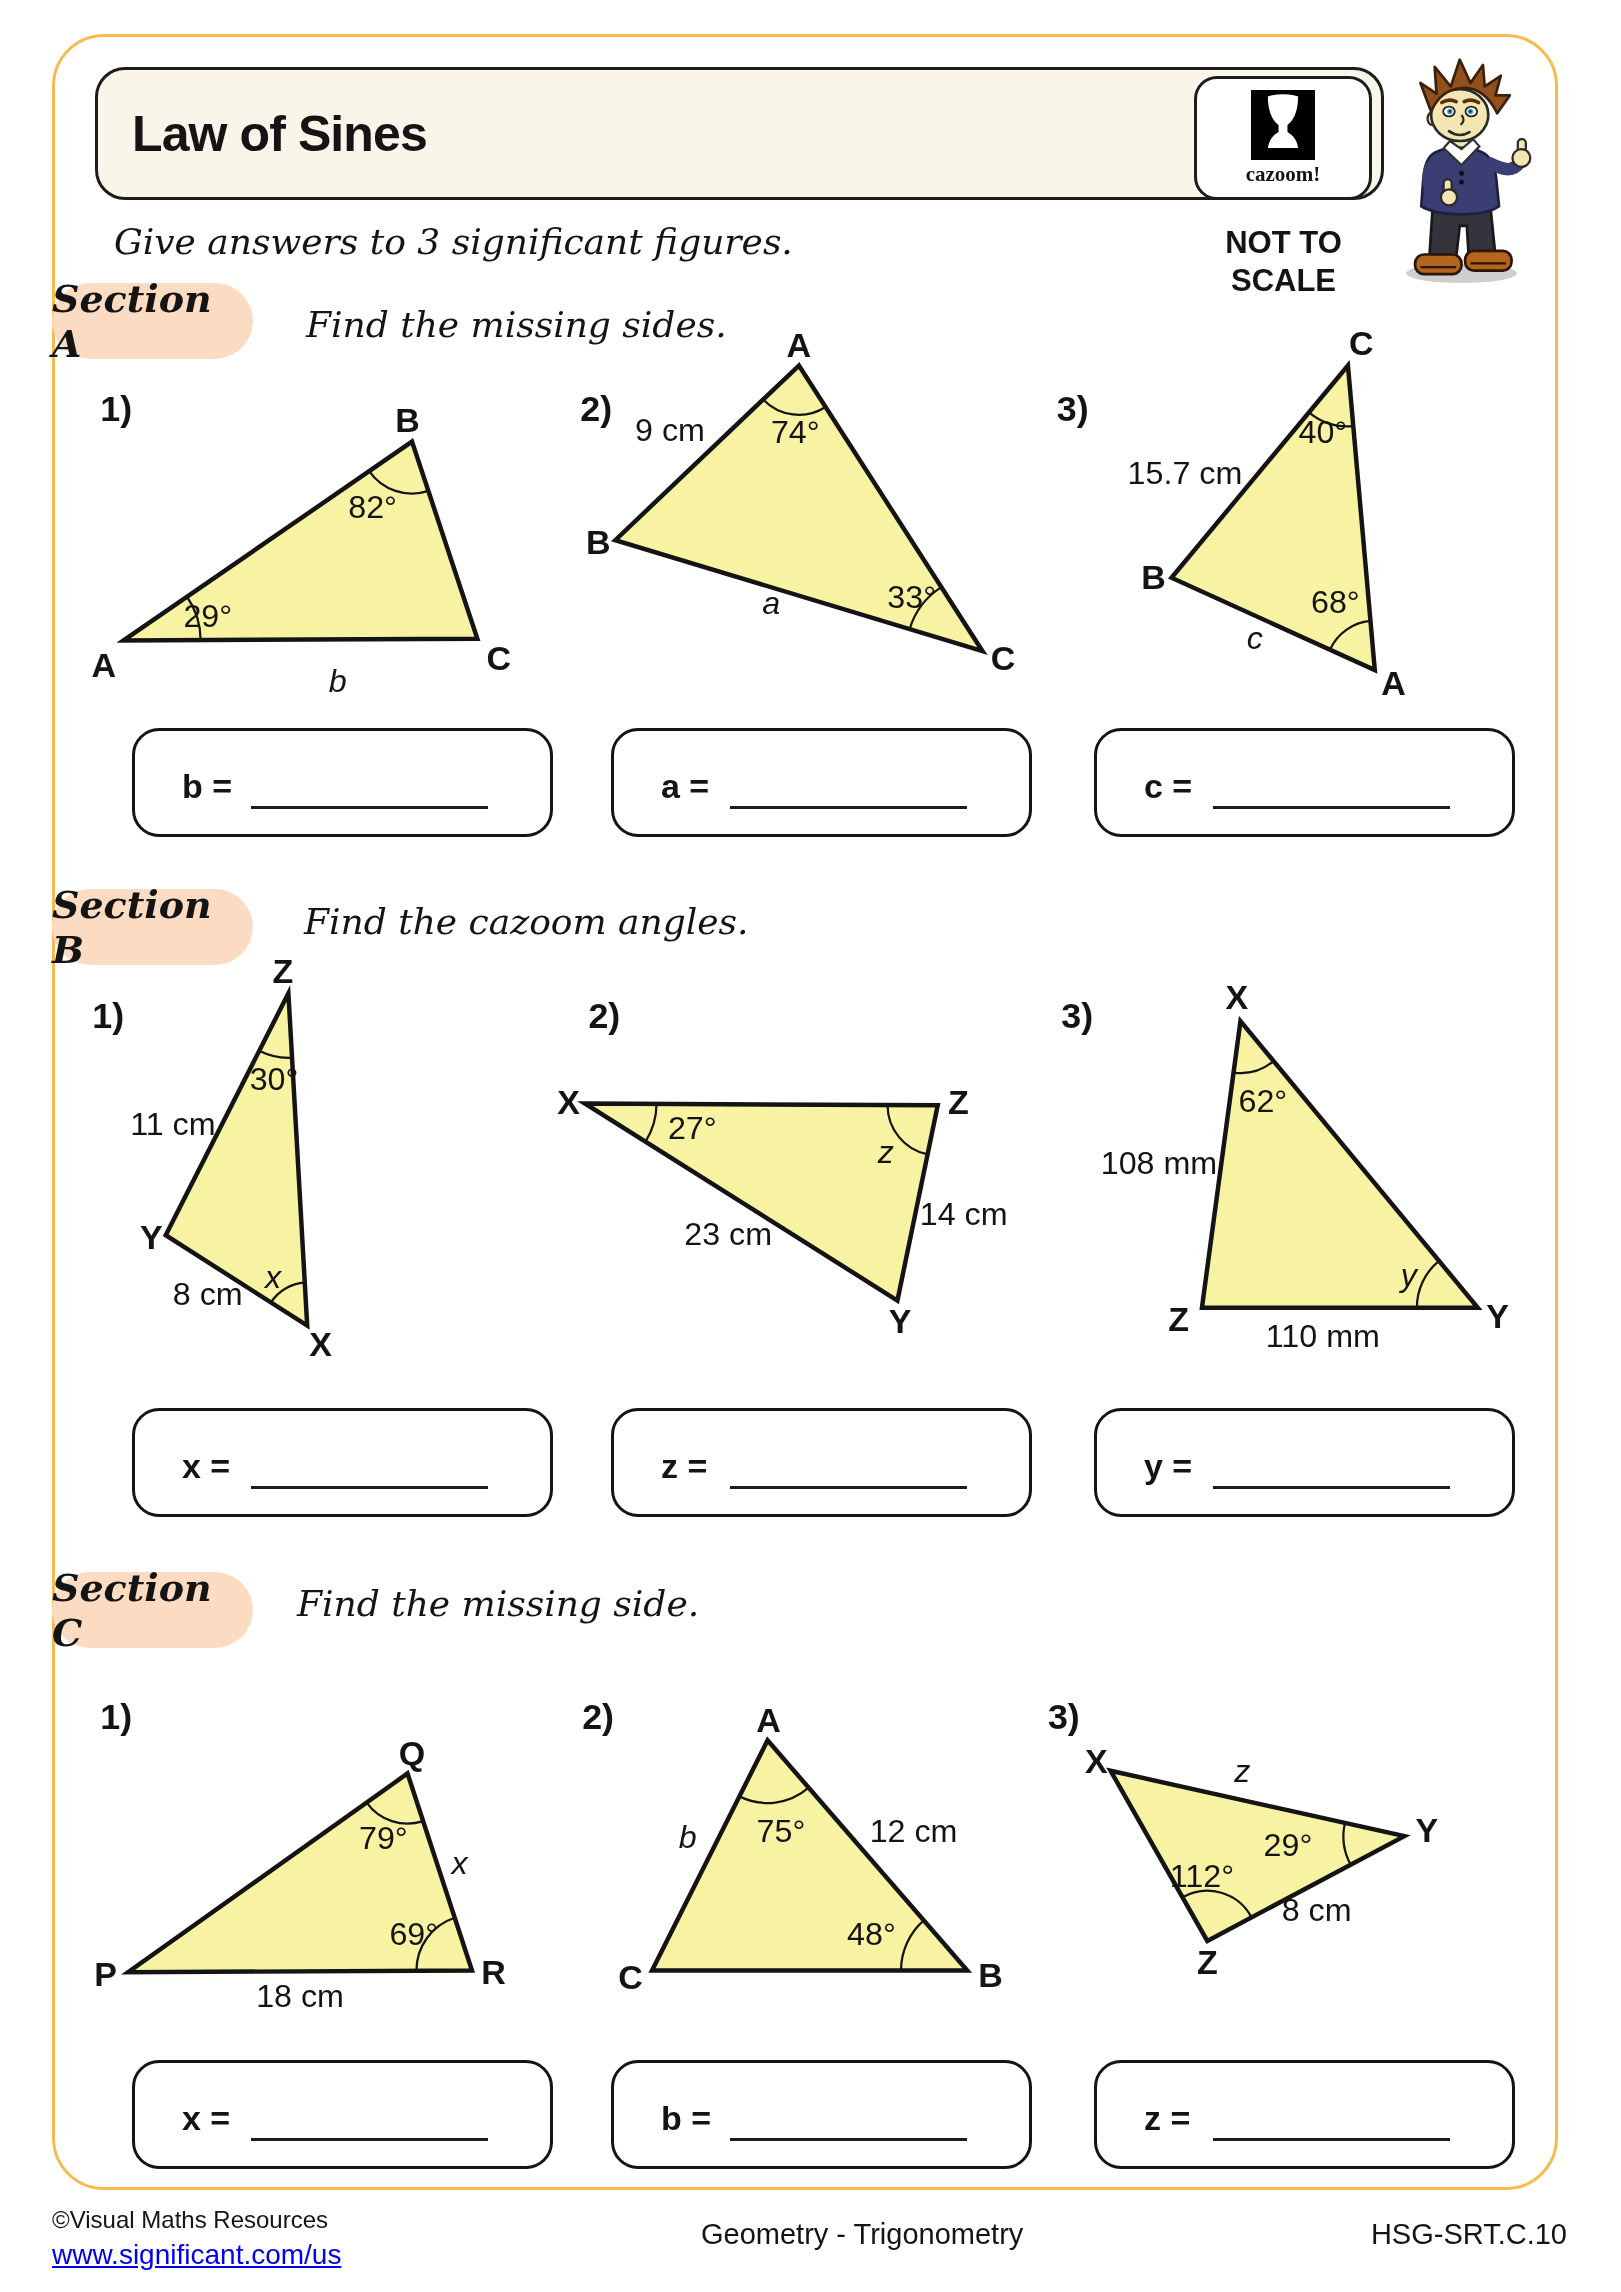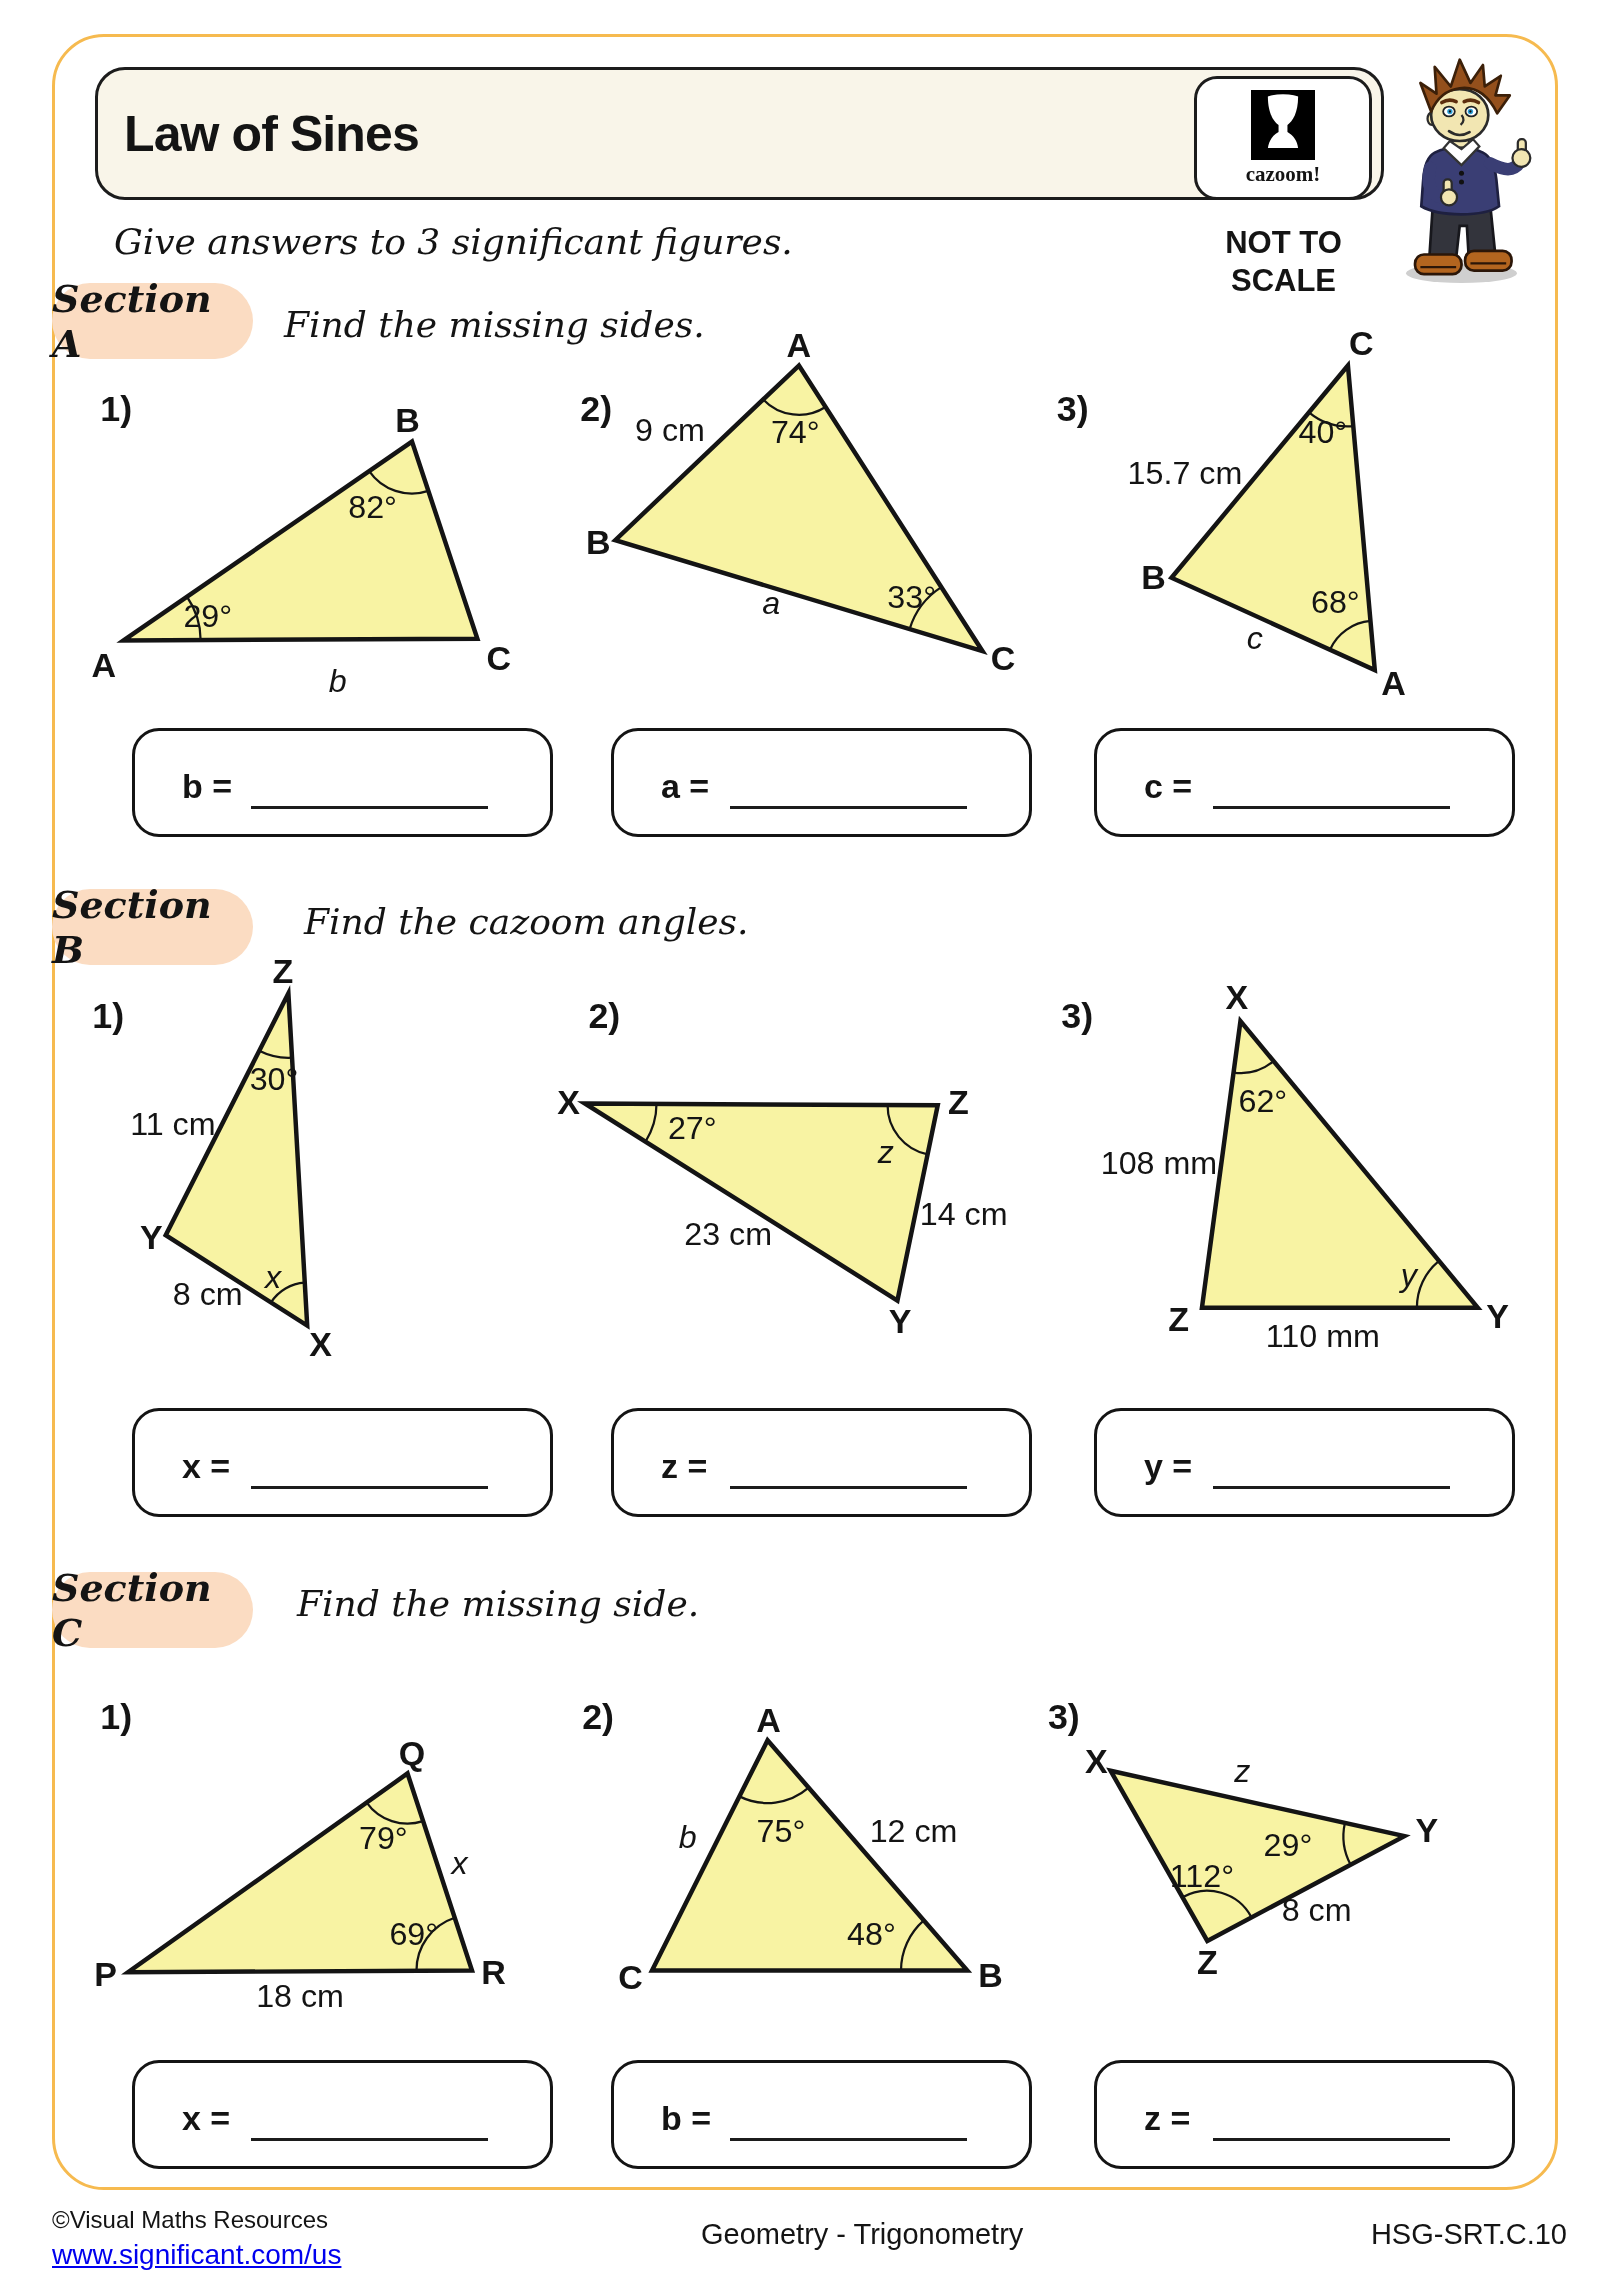--- a/index.html
+++ b/index.html
@@ -7,37 +7,37 @@
     position:relative; width:1622px; height:2293px; background:#ffffff;
     font-family:"Liberation Sans",sans-serif; color:#141414; overflow:hidden;
   }
   .abs{position:absolute;}
   
   .page-border{left:52px; top:34px; width:1506px; height:2156px;
     border:3.6px solid var(--border-c,#F6BA4F); border-radius:52px; box-sizing:border-box;}
   
   .header-box{left:95px; top:67px; width:1289px; height:133px; background:var(--header-c,#F9F5E9);
     border:3.6px solid #1c1c1c; border-radius:30px; box-sizing:border-box; display:flex; align-items:center;}
-  .page-title{margin-left:26px; font-size:50px; font-weight:bold; letter-spacing:-0.9px;}
+  .page-title{margin-left:34px; font-size:50px; font-weight:bold; letter-spacing:-0.9px;}
   .logo-box{left:1194px; top:76px; width:178px; height:124px; background:#fff;
     border:3.6px solid #1c1c1c; border-radius:23px; box-sizing:border-box; text-align:center;}
   .logo-black{margin:10.7px auto 0; width:64px; height:70px; background:#000;
     display:flex; align-items:center; justify-content:center;}
   .logo-word{font-family:"Liberation Serif",serif; font-weight:bold; font-size:21px; line-height:29px;}
   .nts{left:1187px; top:224px; width:193px; text-align:center; font-weight:bold;
     font-size:31px; line-height:38px;}
   .mascot{left:1390px; top:56px; width:143px; height:229px;}
   
   .instruction{left:114px; top:221px; font:italic 36px "DejaVu Serif",serif;}
   .sec-label{left:52px; width:201px; height:76px; background:var(--section-c,#FBDCC2); border-radius:38px;
     display:flex; align-items:center; justify-content:center;
     font:italic bold 38px "DejaVu Serif",serif;}
   .sec-a{top:283px}.sec-b{top:889px}.sec-c{top:1572px}
   .prompt{font:italic 36px "DejaVu Serif",serif;}
-  .p-a{left:284px; top:304px}.p-b{left:304px; top:901px}.p-c{left:297px; top:1583px}
+  .p-a{left:306px; top:304px}.p-b{left:304px; top:901px}.p-c{left:297px; top:1583px}
   
   #figs{left:0; top:0; width:1622px; height:2293px;}
   .tri{stroke:#141414; stroke-width:5;}
   .arc{fill:none; stroke:#141414; stroke-width:2.5;}
   .vtx{font:bold 38px "Liberation Sans",sans-serif; fill:#141414; text-anchor:middle;}
   .lab{font:36px "Liberation Sans",sans-serif; fill:#141414; text-anchor:middle;}
   .it{font-style:italic;}
   .num{font:bold 40px "Liberation Sans",sans-serif; fill:#141414;}
   
   .abox{width:421px; height:109px; background:#fff; border:3.6px solid #141414;

